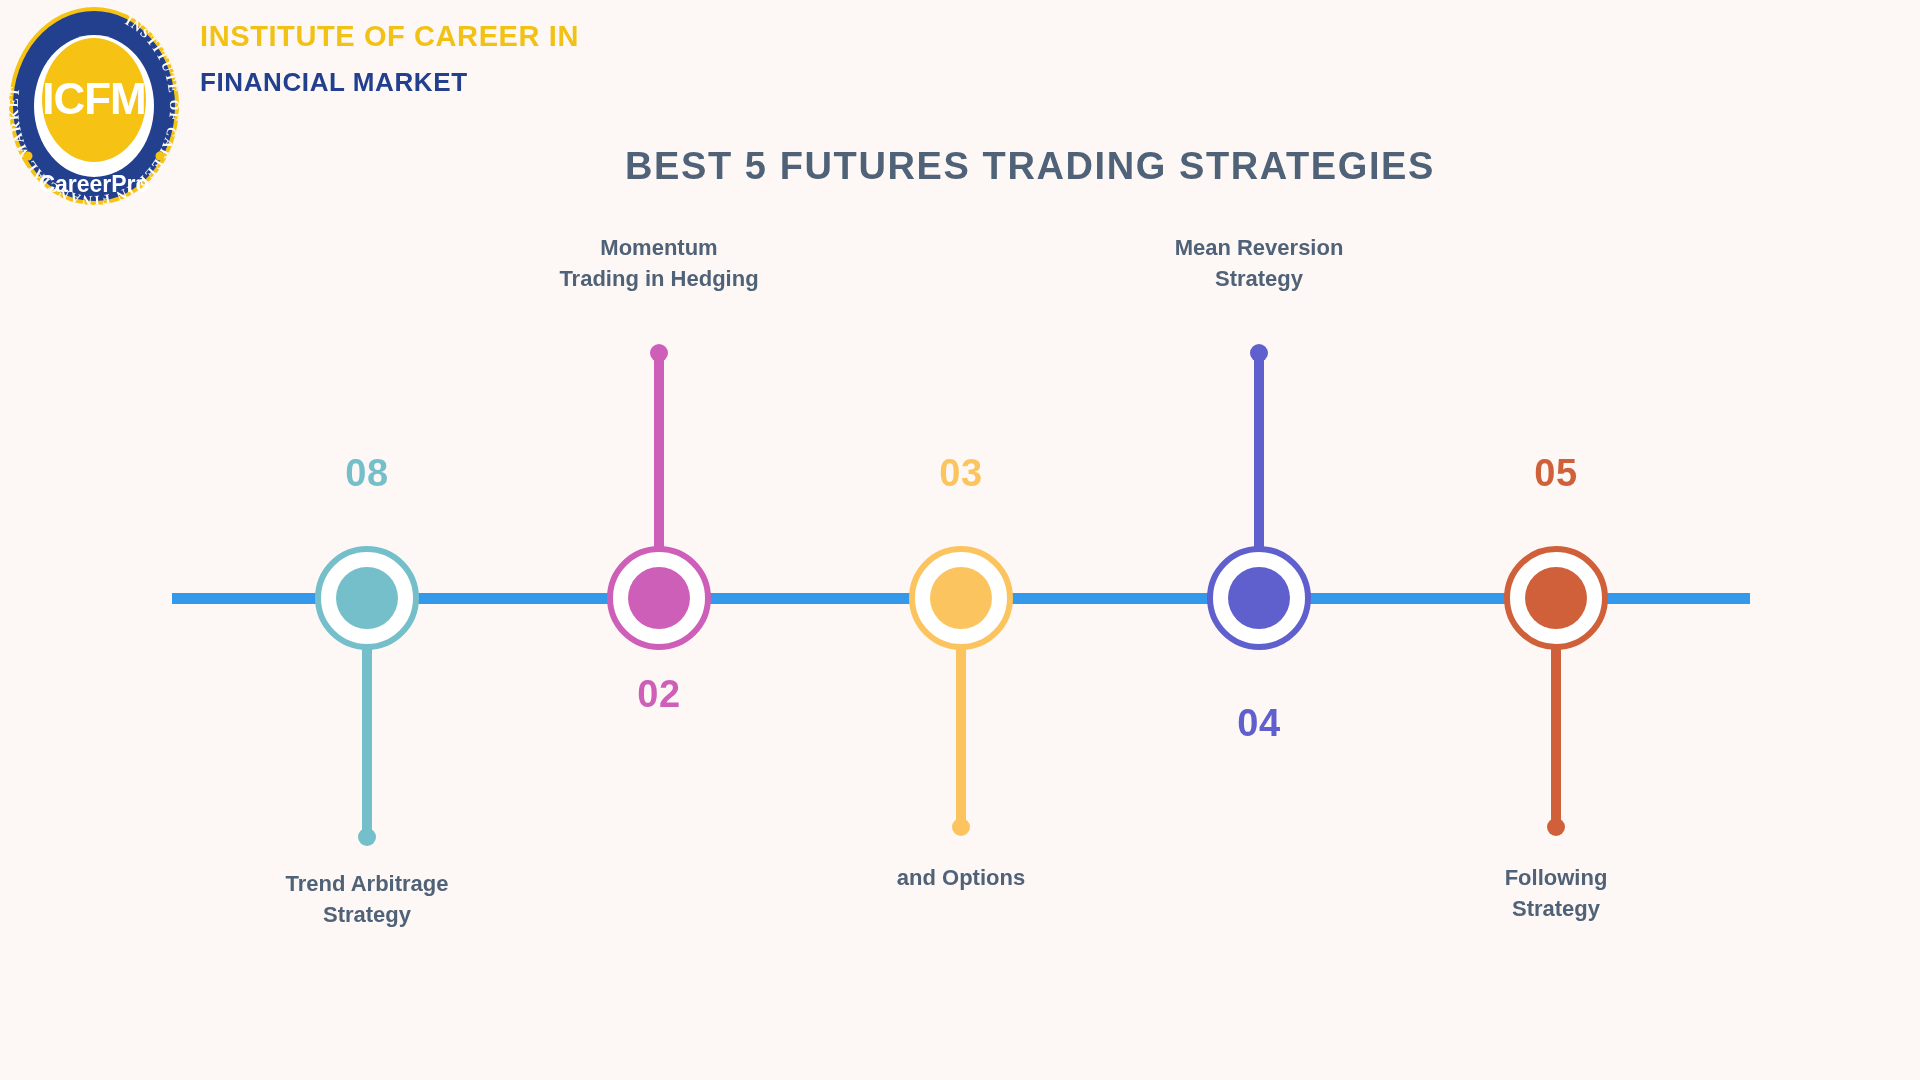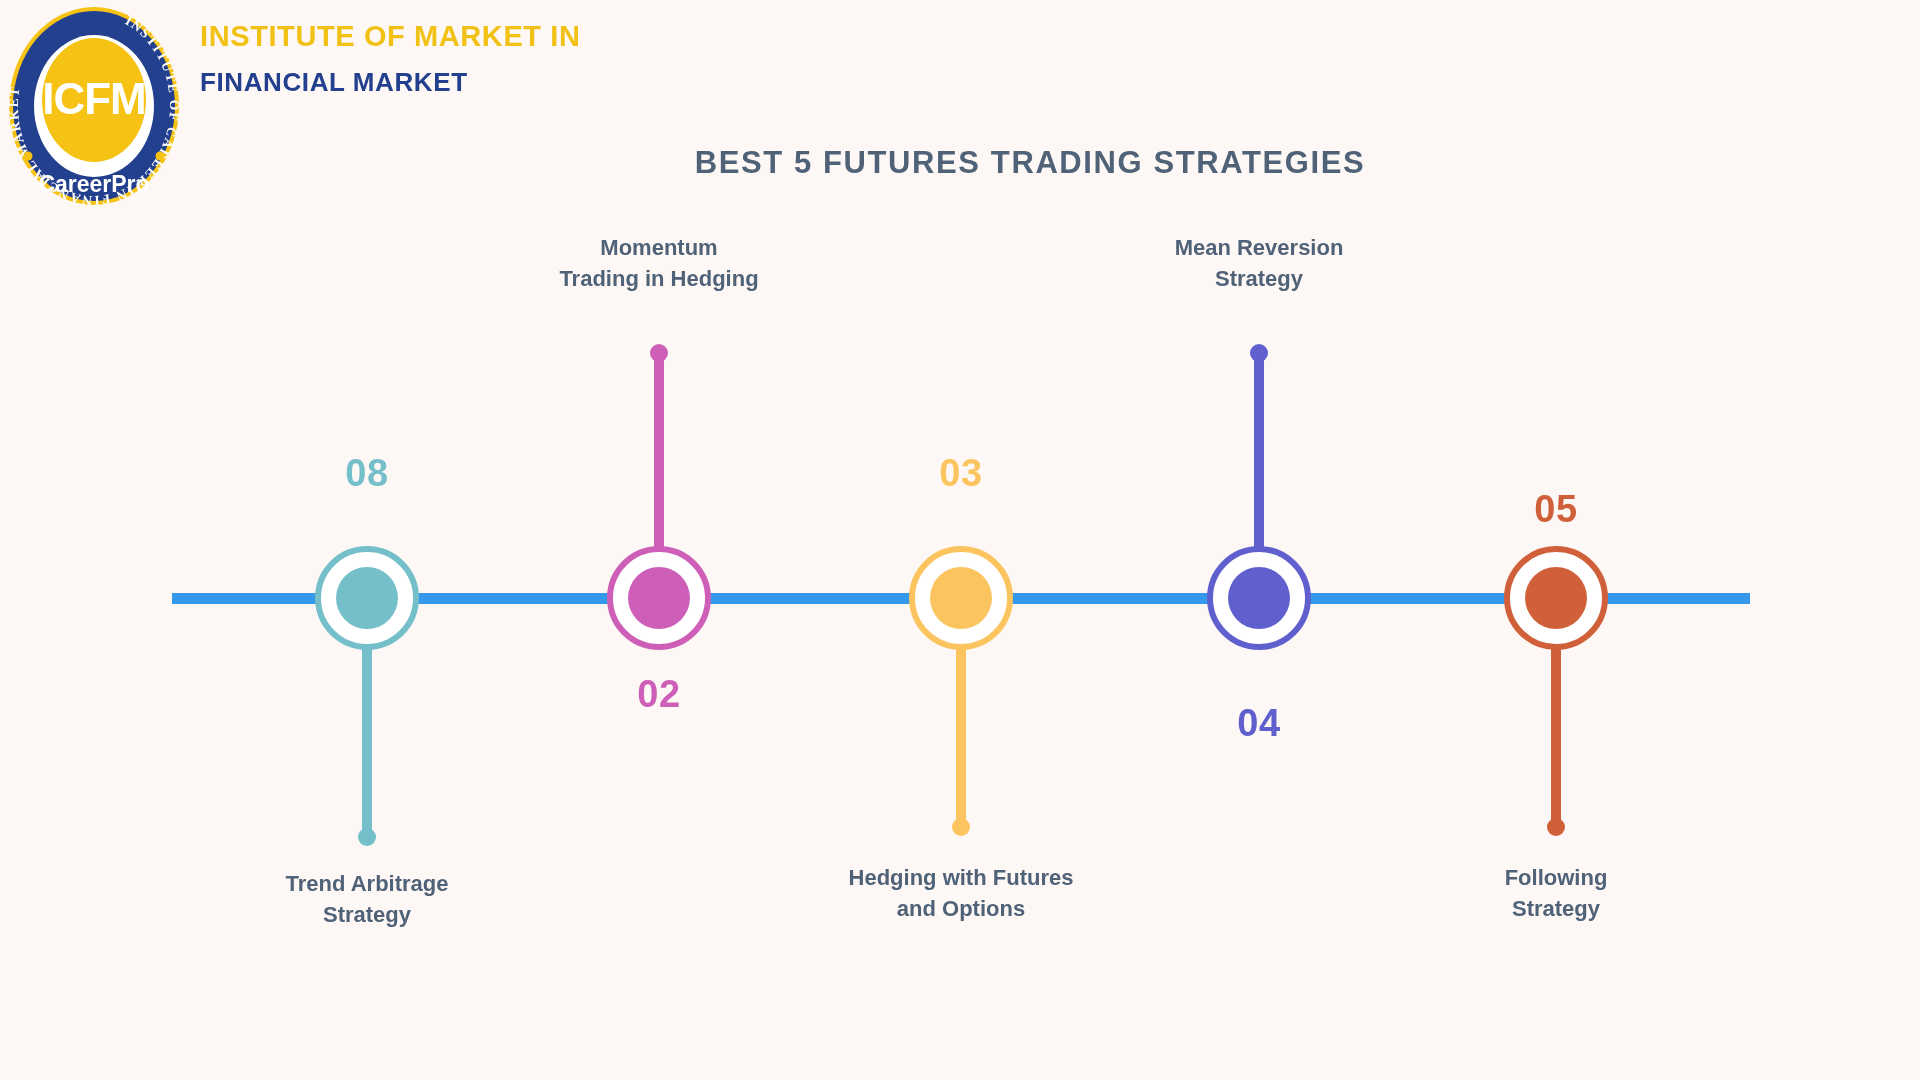--- a/index.html
+++ b/index.html
@@ -27,21 +27,21 @@
   }
   #brand-line2 {
     font-size:26px; font-weight:bold; letter-spacing:0.6px;
     color:#23408E; line-height:1.25; margin-top:12px; white-space:nowrap;
   }
 
   
   #page-title {
     position:absolute; left:0; top:145px; width:1920px;
     text-align:center;
-    font-size:31px; font-weight:bold;
+    font-size:38px; font-weight:bold;
     letter-spacing:1.6px;
     color:#506277;
     padding-left:140px;
   }
 
   
   #timeline { position:absolute; left:0; top:0; width:1920px; height:1080px; }
   #timeline-axis {
     position:absolute;
     left:172px; top:593px;
@@ -110,21 +110,21 @@
     <text font-family="'Liberation Serif', serif" font-size="13.5" font-weight="bold" fill="#FFFFFF" letter-spacing="1.6">
       <textPath href="#ringpath" startOffset="6%">INSTITUTE OF CAREER IN FINANCIAL MARKET</textPath>
     </text>
     <circle cx="22" cy="152" r="4.5" fill="#F6C315"></circle>
     <circle cx="154" cy="152" r="4.5" fill="#F6C315"></circle>
     <text x="88" y="110" text-anchor="middle" font-family="'Liberation Sans', sans-serif" font-size="44" font-weight="bold" fill="#FFFFFF" letter-spacing="-1">ICFM</text>
     <text x="88" y="188" text-anchor="middle" font-family="'Liberation Sans', sans-serif" font-size="23" font-weight="bold" fill="#FFFFFF">CareerPro</text>
   </svg>
 
   <div id="brand-text">
-    <div id="brand-line1">INSTITUTE OF MARKET IN</div>
+    <div id="brand-line1">INSTITUTE OF CAREER IN</div>
     <div id="brand-line2">FINANCIAL MARKET</div>
   </div>
 </div>
 
 <div id="page-title">BEST 5 FUTURES TRADING STRATEGIES</div>
 
 <div id="timeline">
 
   <div id="timeline-axis"></div>
 
@@ -152,21 +152,20 @@
     </div>
   </div>
 
   <div class="node" style="color:#FBC45F">
     <div class="node-stem" style="left:956px; top:598px; height:230px;"></div>
     <div class="node-stem-cap" style="left:952px; top:818px;"></div>
     <div class="node-ring" style="left:909px; top:546px;"></div>
     <div class="node-dot" style="left:930px; top:567px;"></div>
     <div class="node-number" style="left:881px; top:452px;">03</div>
     <div class="node-label" style="left:746px; top:862px;">
-      <div>Hedging with Futures</div>
       <div>and Options</div>
     </div>
   </div>
 
   <div class="node" style="color:#5F5FCE">
     <div class="node-stem" style="left:1254px; top:352px; height:246px;"></div>
     <div class="node-stem-cap" style="left:1250px; top:344px;"></div>
     <div class="node-ring" style="left:1207px; top:546px;"></div>
     <div class="node-dot" style="left:1228px; top:567px;"></div>
     <div class="node-number" style="left:1179px; top:702px;">04</div>
@@ -174,20 +173,20 @@
       <div>Mean Reversion</div>
       <div>Strategy</div>
     </div>
   </div>
 
   <div class="node" style="color:#D0603A">
     <div class="node-stem" style="left:1551px; top:598px; height:230px;"></div>
     <div class="node-stem-cap" style="left:1547px; top:818px;"></div>
     <div class="node-ring" style="left:1504px; top:546px;"></div>
     <div class="node-dot" style="left:1525px; top:567px;"></div>
-    <div class="node-number" style="left:1476px; top:452px;margin-top:36px;">05</div>
+    <div class="node-number" style="left:1476px; top:452px;">05</div>
     <div class="node-label" style="left:1341px; top:862px;">
       <div>Following</div>
       <div>Strategy</div>
     </div>
   </div>
 
 </div>
 
 </body></html>

